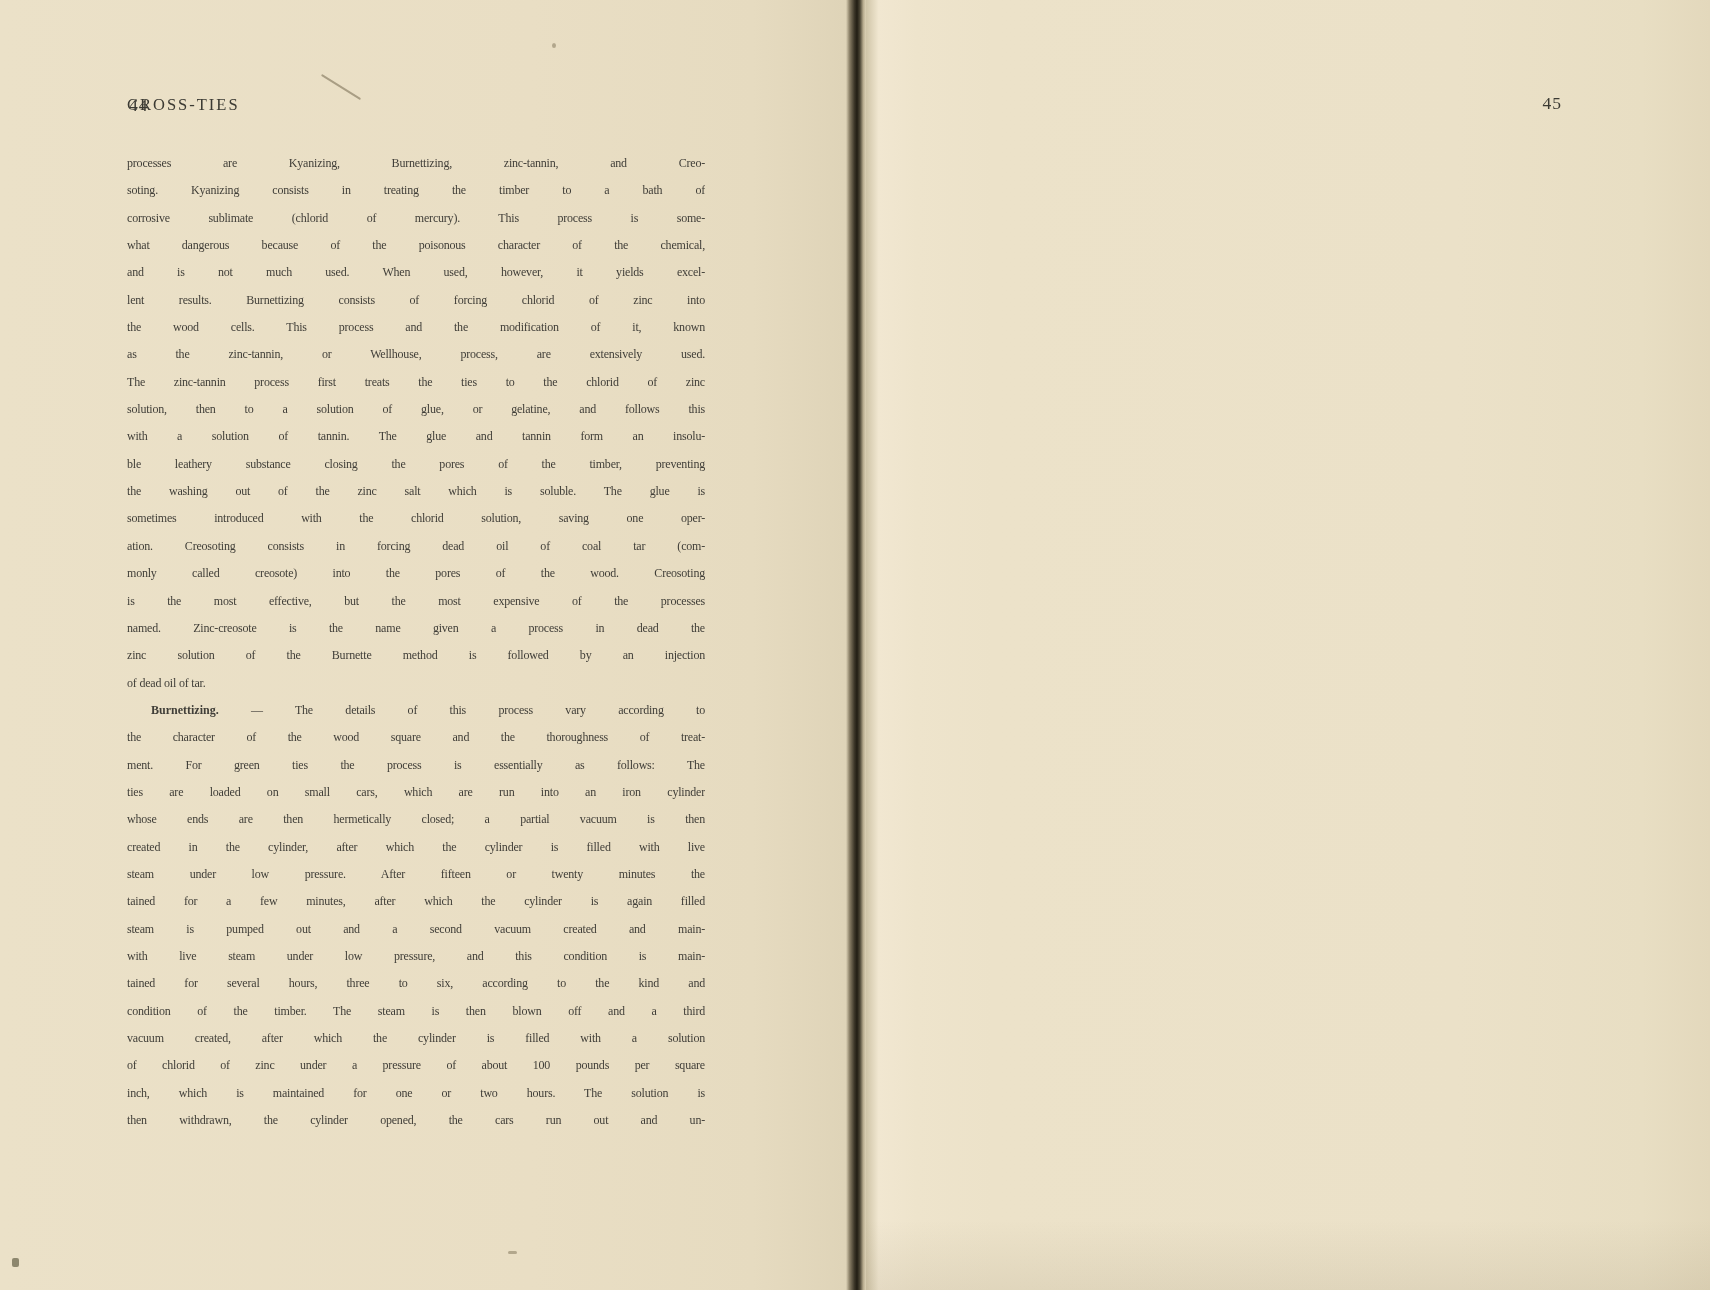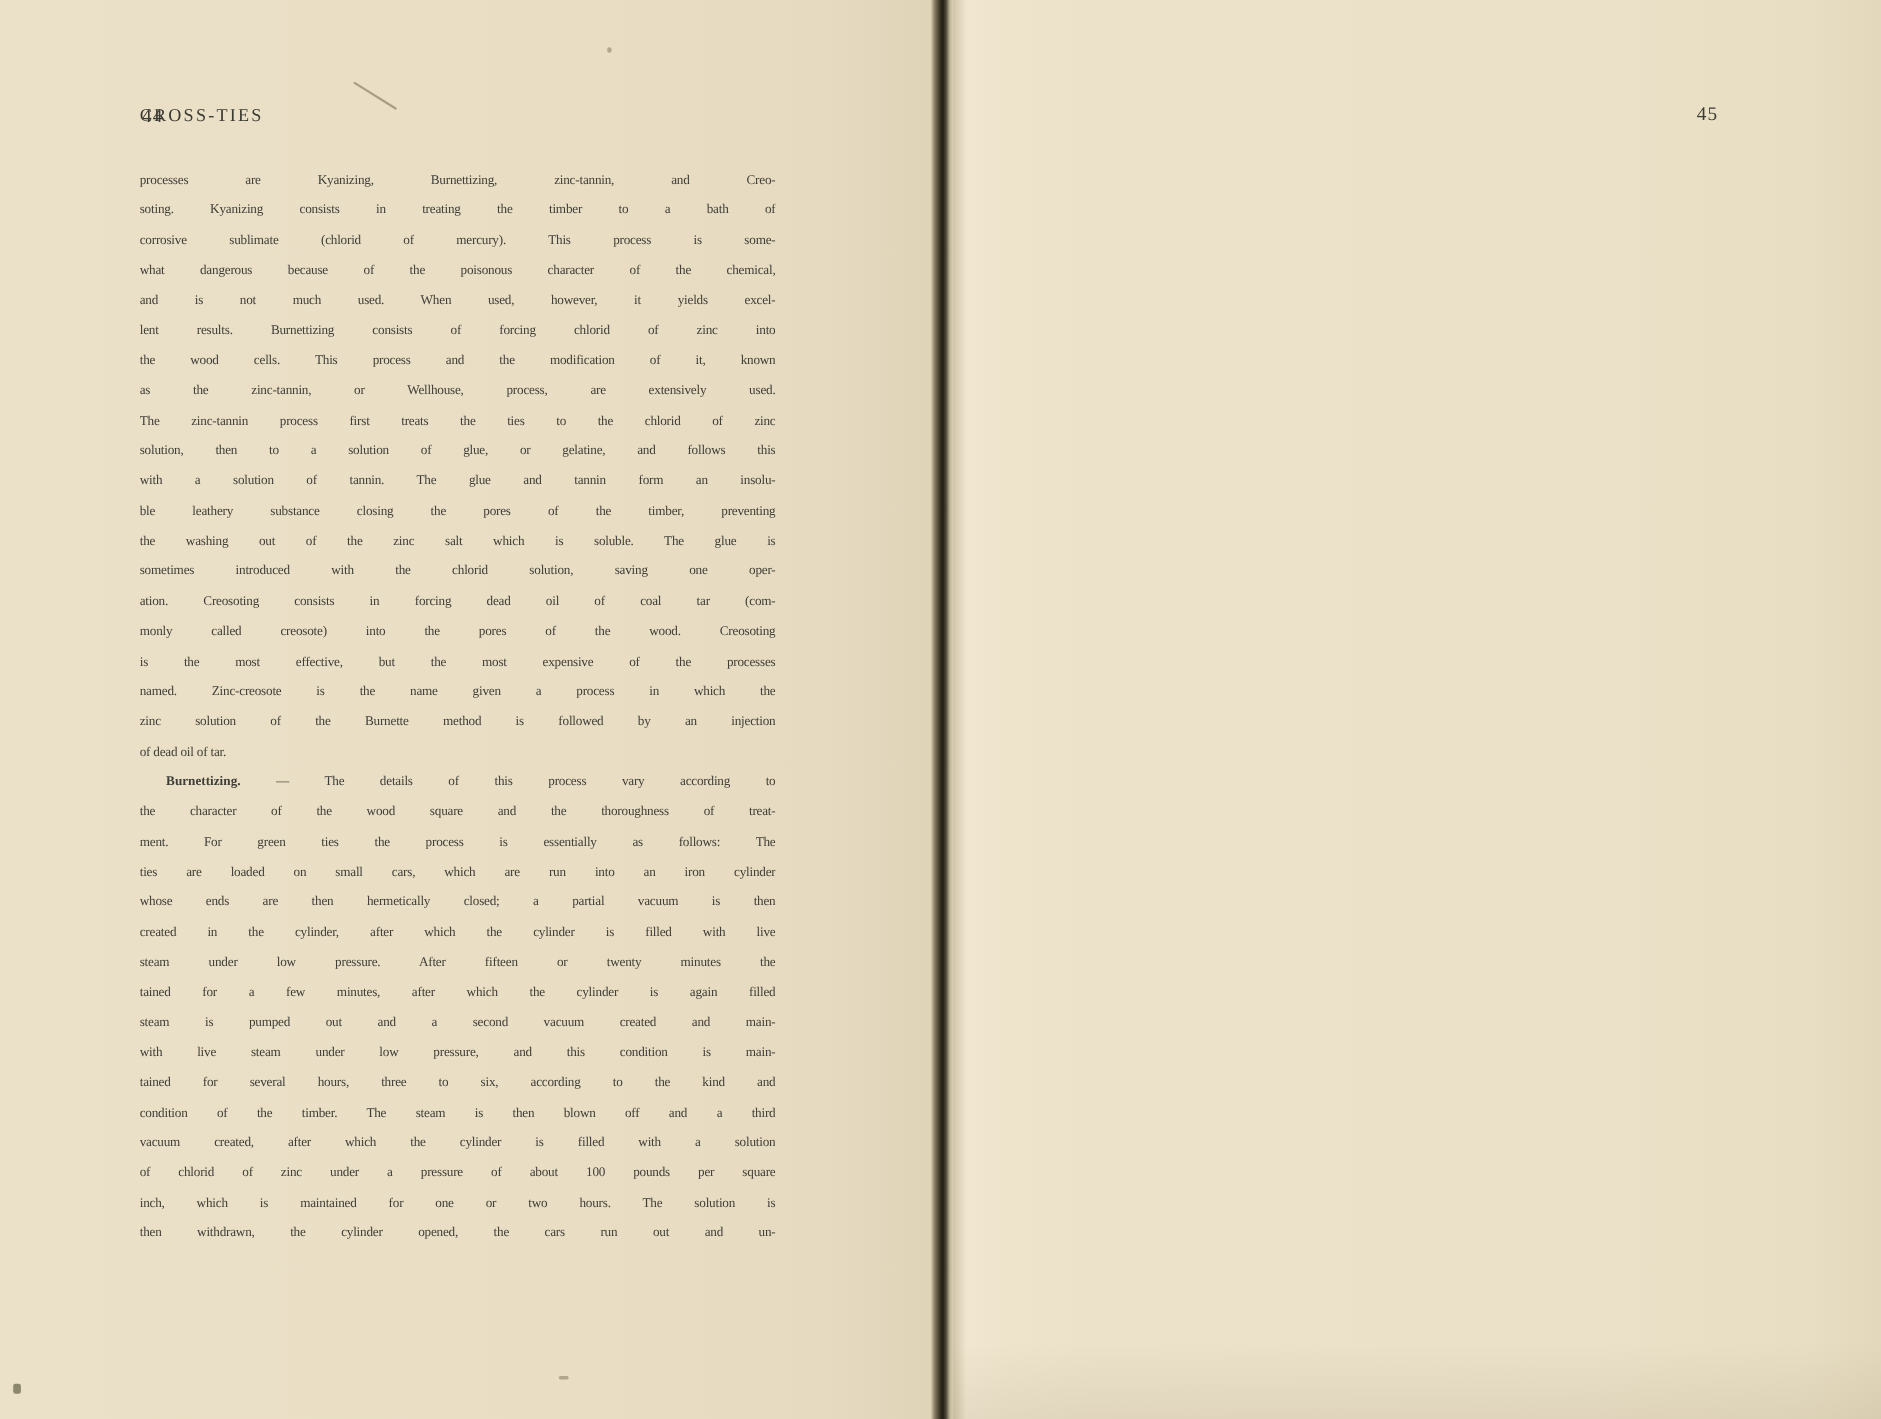--- a/index.html
+++ b/index.html
@@ -93,21 +93,21 @@
         <div class="line">as the zinc-tannin, or Wellhouse, process, are extensively used.</div>
         <div class="line">The zinc-tannin process first treats the ties to the chlorid of zinc</div>
         <div class="line">solution, then to a solution of glue, or gelatine, and follows this</div>
         <div class="line">with a solution of tannin.  The glue and tannin form an insolu-</div>
         <div class="line">ble leathery substance closing the pores of the timber, preventing</div>
         <div class="line">the washing out of the zinc salt which is soluble.  The glue is</div>
         <div class="line">sometimes introduced with the chlorid solution, saving one oper-</div>
         <div class="line">ation.  Creosoting consists in forcing dead oil of coal tar (com-</div>
         <div class="line">monly called creosote) into the pores of the wood.  Creosoting</div>
         <div class="line">is the most effective, but the most expensive of the processes</div>
-        <div class="line">named.  Zinc-creosote is the name given a process in which the</div>
+        <div class="line">named.  Zinc-creosote is the name given a process in dead the</div>
         <div class="line">zinc solution of the Burnette method is followed by an injection</div>
         <div class="line end">of dead oil of tar.</div>
         <div class="line indent"><b>Burnettizing.</b> — The details of this process vary according to</div>
         <div class="line">the character of the wood square and the thoroughness of treat-</div>
         <div class="line">ment.  For green ties the process is essentially as follows:  The</div>
         <div class="line">ties are loaded on small cars, which are run into an iron cylinder</div>
         <div class="line">whose ends are then hermetically closed; a partial vacuum is then</div>
         <div class="line">created in the cylinder, after which the cylinder is filled with live</div>
         <div class="line">steam under low pressure.  After fifteen or twenty minutes the</div>
         <div class="line">tained for a few minutes, after which the cylinder is again filled</div>

